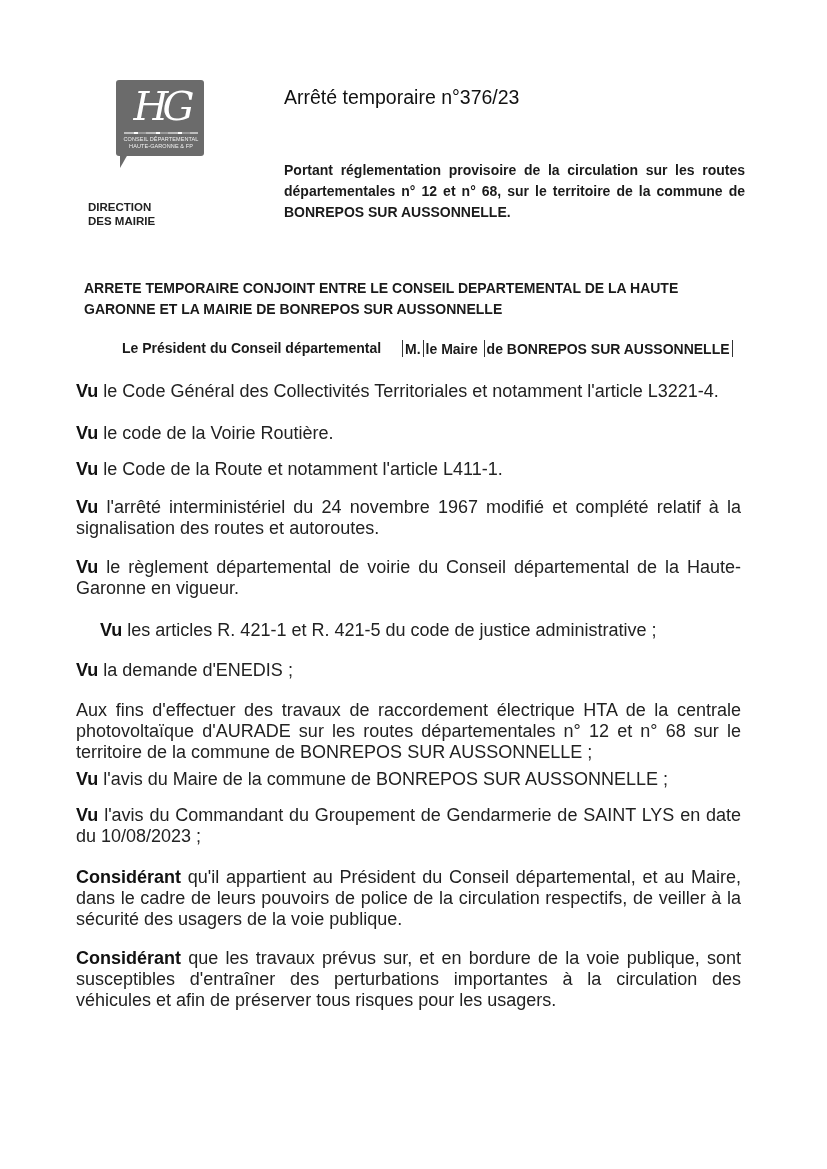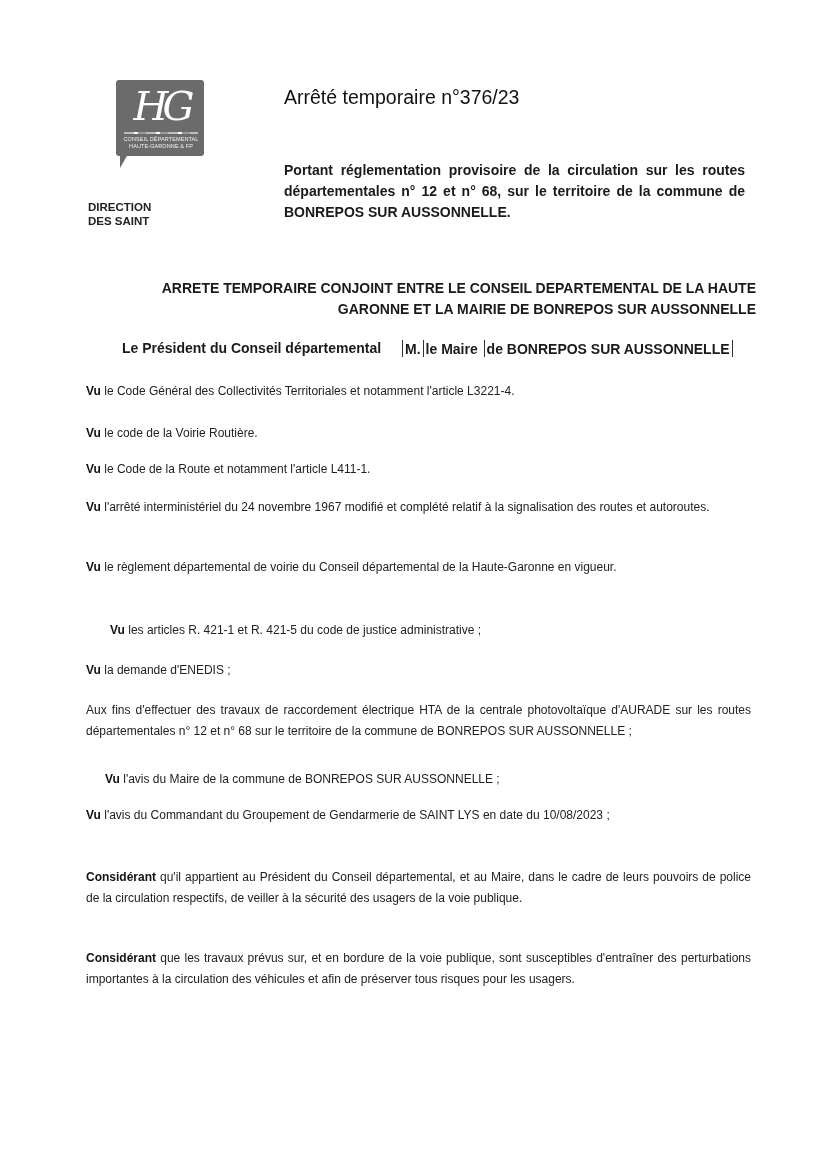--- a/index.html
+++ b/index.html
@@ -19,46 +19,46 @@
   .logo-stripes { position: absolute; left: 8px; top: 52px; width: 74px; height: 2px;
                   background: repeating-linear-gradient(90deg,#bdbdbd 0 10px,#ffffff 10px 14px,#9a9a9a 14px 22px); }
   .logo-sub { position: absolute; left: 4px; top: 56px; width: 82px; text-align: center;
               color: #f2f2f2; font-size: 5.5px; line-height: 7px; letter-spacing: 0.1px; }
   .dir { left: 88px; top: 200px; font-weight: bold; font-size: 11.5px; line-height: 14px; color: #222; }
 
   .title { left: 284px; top: 86px; font-weight: normal; font-size: 19.5px; color: #111; }
   .subtitle { left: 284px; top: 160px; width: 461px; font-weight: bold; font-size: 14px;
               line-height: 21px; text-align: justify; color: #1a1a1a; }
 
-  .heading { left: 84px; top: 278px; width: 672px; text-align: right; font-weight: bold;
+  .heading { left: 84px; top: 278px; width: 672px; text-align: left; font-weight: bold;
              font-size: 14px; line-height: 21px; color: #1a1a1a; }
 
   .signers { left: 88px; top: 340px; width: 664px; font-weight: bold; font-size: 14px; color: #1a1a1a; padding-left: 34px; }
   .signers .right { position: absolute; left: 312px; top: 0; white-space: nowrap; }
   .bar { display: inline-block; width: 1px; height: 17px; background: #333; vertical-align: -3px; margin: 0 2px; }
 
-  .para { left: 86px; width: 665px; font-size: 12px; line-height: 21px; text-align: justify; color: #222; }
+  .para { left: 76px; width: 665px; font-size: 18px; line-height: 21px; text-align: justify; color: #222; }
   .para b { color: #111; }
 </style>
 </head>
 <body>
 
 <div class="abs logo">
   <div class="logo-box"></div>
   <div class="logo-tail"></div>
   <div class="logo-hg">HG</div>
   <div class="logo-stripes"></div>
   <div class="logo-sub">
     <div>CONSEIL DÉPARTEMENTAL</div>
     <div>HAUTE-GARONNE &amp; FP</div>
   </div>
 </div>
 <div class="abs dir">
   <div>DIRECTION</div>
-  <div>DES SAINT</div>
+  <div>DES MAIRIE</div>
 </div>
 
 <div class="abs title">Arrêté temporaire n°376/23</div>
 <div class="abs subtitle">Portant réglementation provisoire de la circulation sur les routes départementales n° 12 et n° 68, sur le territoire de la commune de BONREPOS SUR AUSSONNELLE.</div>
 
 <div class="abs heading">
   <div>ARRETE TEMPORAIRE CONJOINT ENTRE LE CONSEIL DEPARTEMENTAL DE LA HAUTE</div>
   <div>GARONNE ET LA MAIRIE DE BONREPOS SUR AUSSONNELLE</div>
 </div>
 
@@ -71,16 +71,16 @@
 </div>
 
 <div class="abs para" style="top:381px;"><b>Vu</b><span> le Code Général des Collectivités Territoriales et notamment l'article L3221-4.</span></div>
 <div class="abs para" style="top:423px;"><b>Vu</b><span> le code de la Voirie Routière.</span></div>
 <div class="abs para" style="top:459px;"><b>Vu</b><span> le Code de la Route et notamment l'article L411-1.</span></div>
 <div class="abs para" style="top:497px;"><b>Vu</b><span> l'arrêté interministériel du 24 novembre 1967 modifié et complété relatif à la signalisation des routes et autoroutes.</span></div>
 <div class="abs para" style="top:557px;"><b>Vu</b><span> le règlement départemental de voirie du Conseil départemental de la Haute-Garonne en vigueur.</span></div>
 <div class="abs para" style="top:620px;margin-left:24px;"><b>Vu</b><span> les articles R. 421-1 et R. 421-5 du code de justice administrative ;</span></div>
 <div class="abs para" style="top:660px;"><b>Vu</b><span> la demande d'ENEDIS ;</span></div>
 <div class="abs para" style="top:700px;"><b></b><span>Aux fins d'effectuer des travaux de raccordement électrique HTA de la centrale photovoltaïque d'AURADE sur les routes départementales n° 12 et n° 68 sur le territoire de la commune de BONREPOS SUR AUSSONNELLE ;</span></div>
-<div class="abs para" style="top:769px;margin-left:19px;"><b>Vu</b><span> l'avis du Maire de la commune de BONREPOS SUR AUSSONNELLE ;</span></div>
+<div class="abs para" style="top:769px;"><b>Vu</b><span> l'avis du Maire de la commune de BONREPOS SUR AUSSONNELLE ;</span></div>
 <div class="abs para" style="top:805px;"><b>Vu</b><span> l'avis du Commandant du Groupement de Gendarmerie de SAINT LYS en date du 10/08/2023 ;</span></div>
 <div class="abs para" style="top:867px;"><b>Considérant</b><span> qu'il appartient au Président du Conseil départemental, et au Maire, dans le cadre de leurs pouvoirs de police de la circulation respectifs, de veiller à la sécurité des usagers de la voie publique.</span></div>
 <div class="abs para" style="top:948px;"><b>Considérant</b><span> que les travaux prévus sur, et en bordure de la voie publique, sont susceptibles d'entraîner des perturbations importantes à la circulation des véhicules et afin de préserver tous risques pour les usagers.</span></div>
 
 </body></html>

